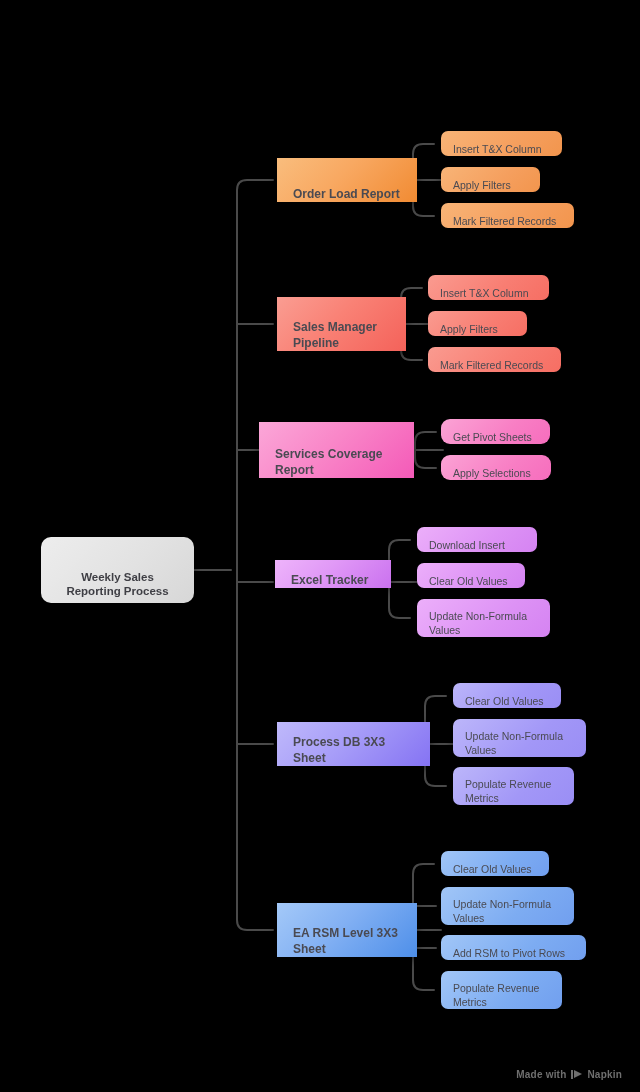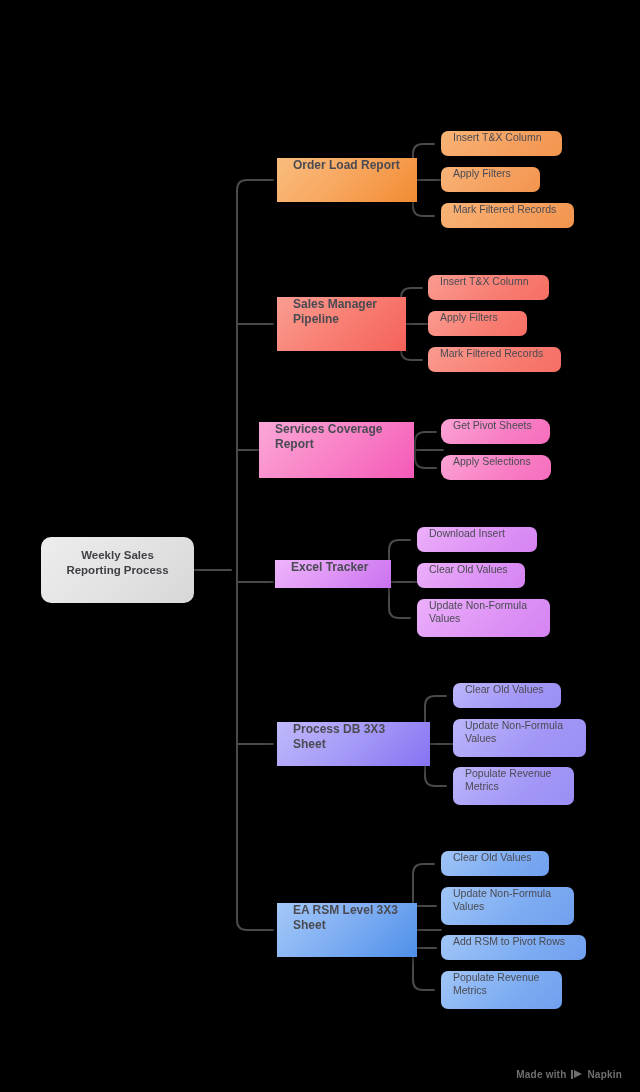--- a/index.html
+++ b/index.html
@@ -53,36 +53,36 @@
     stroke-width: 2;
     stroke-linecap: round;
     stroke-linejoin: round;
   }
 
   
   .node {
     position: absolute;
     box-sizing: border-box;
     display: flex;
-    align-items: flex-start;
+    align-items: flex-end;
     border-radius: 8px;
     color: #4a4a52;
     overflow: hidden;
   }
   .node .node-label {
     display: block;
     width: 100%;
     line-height: 1.28;
   }
 
   
   .node.root {
     background: linear-gradient(135deg, #ededed 0%, #e2e2e2 55%, #d7d7d7 100%);
     border-radius: 10px;
-    padding: 11px 14px;
+    padding: 4px 14px;
     justify-content: center;
     text-align: center;
     font-size: 11.5px;
     font-weight: bold;
     color: #3f3f45;
     box-shadow: 0 2px 6px rgba(0,0,0,0.55);
   }
 
   
   .node.branch {

